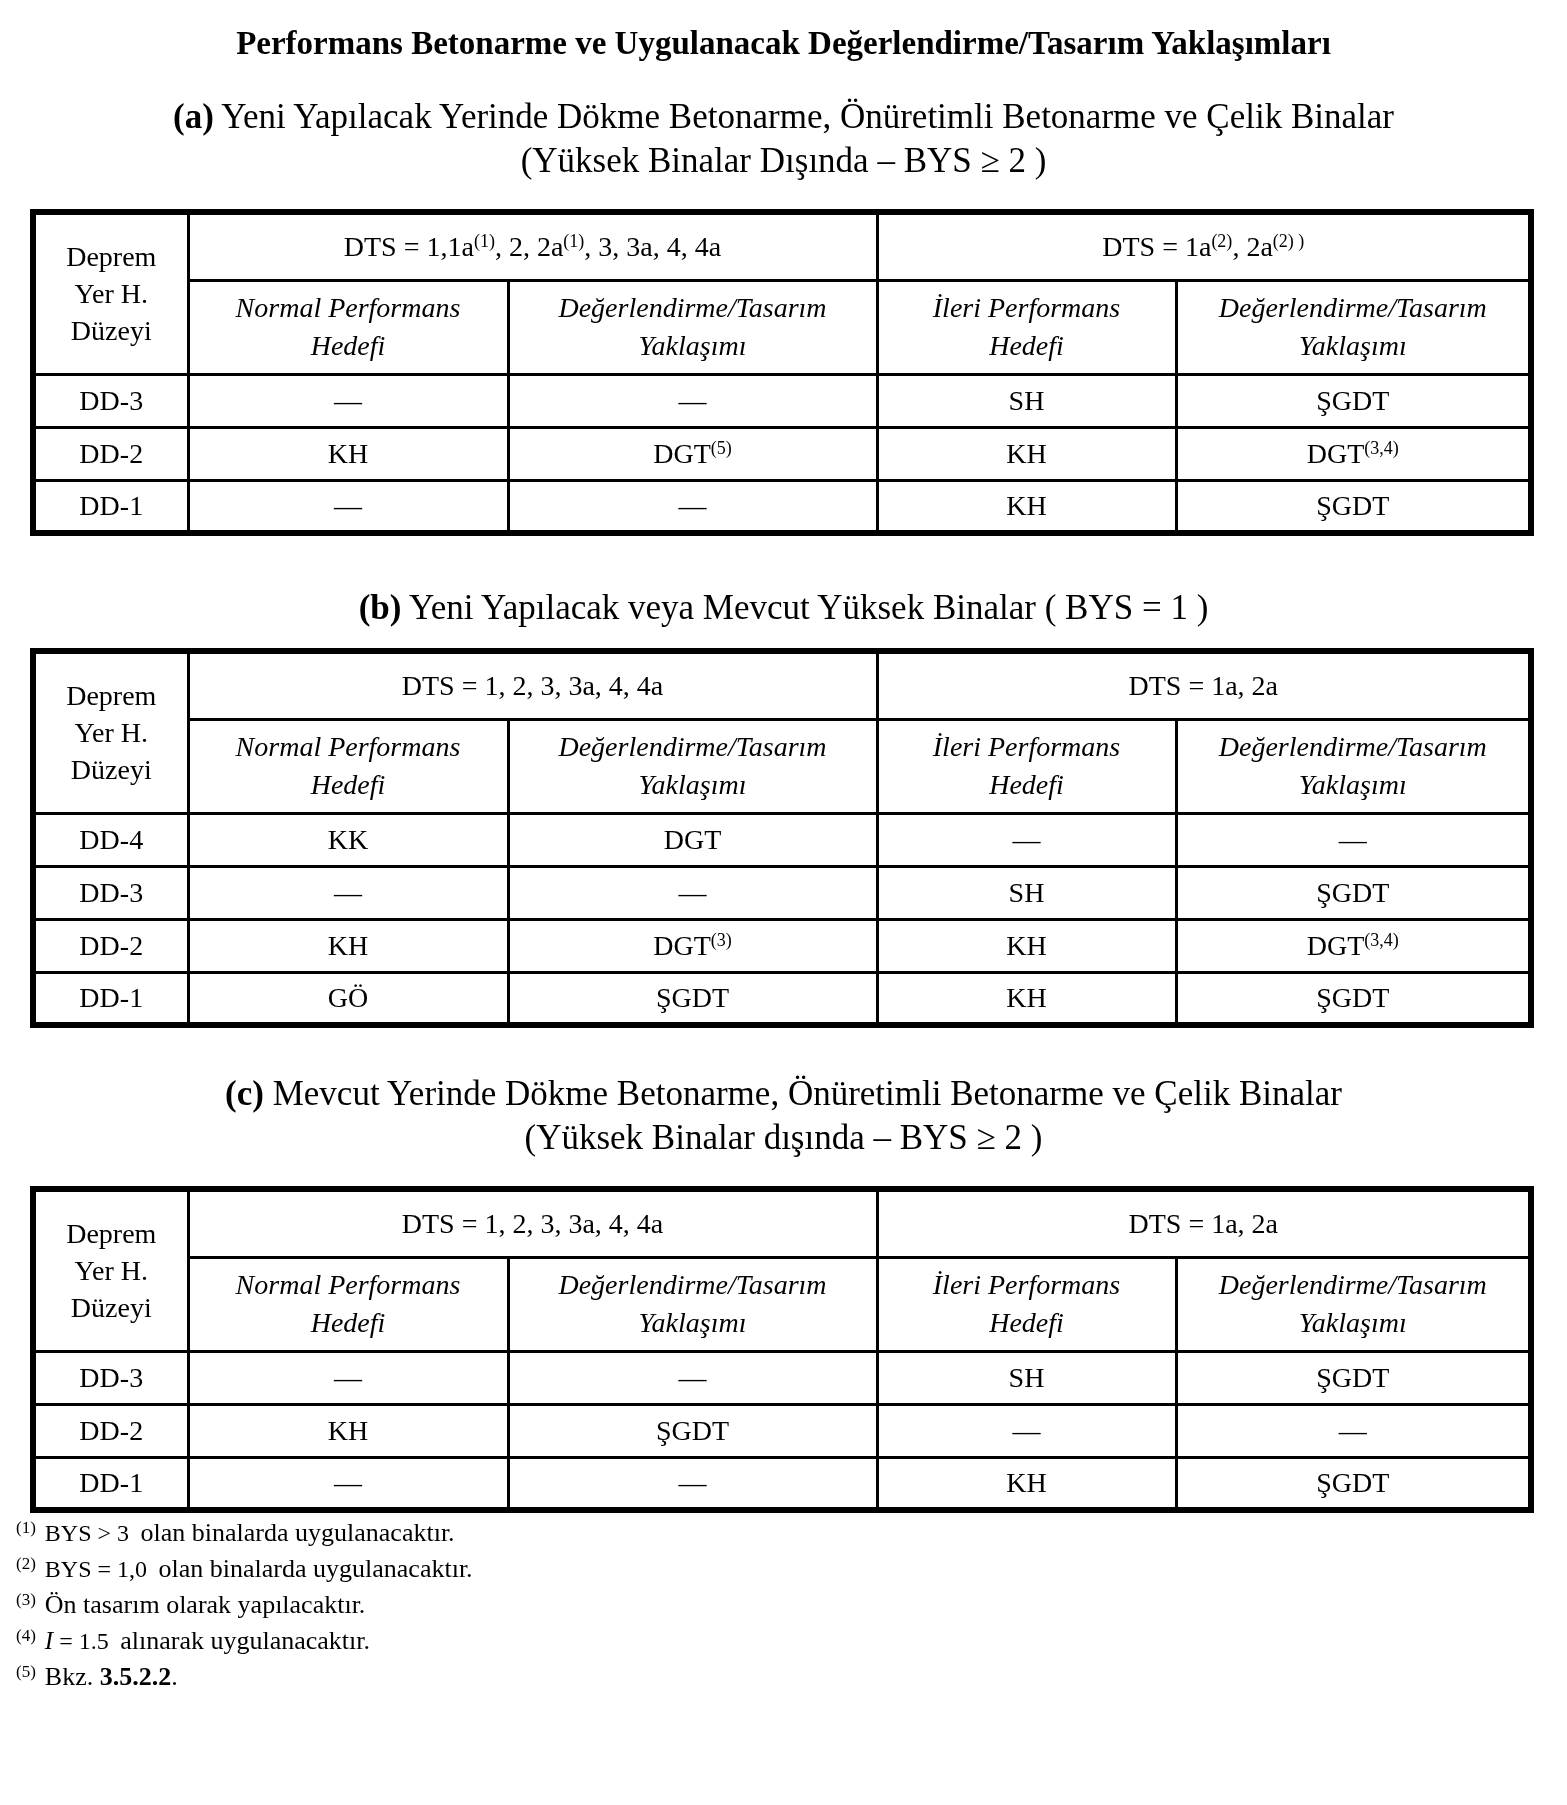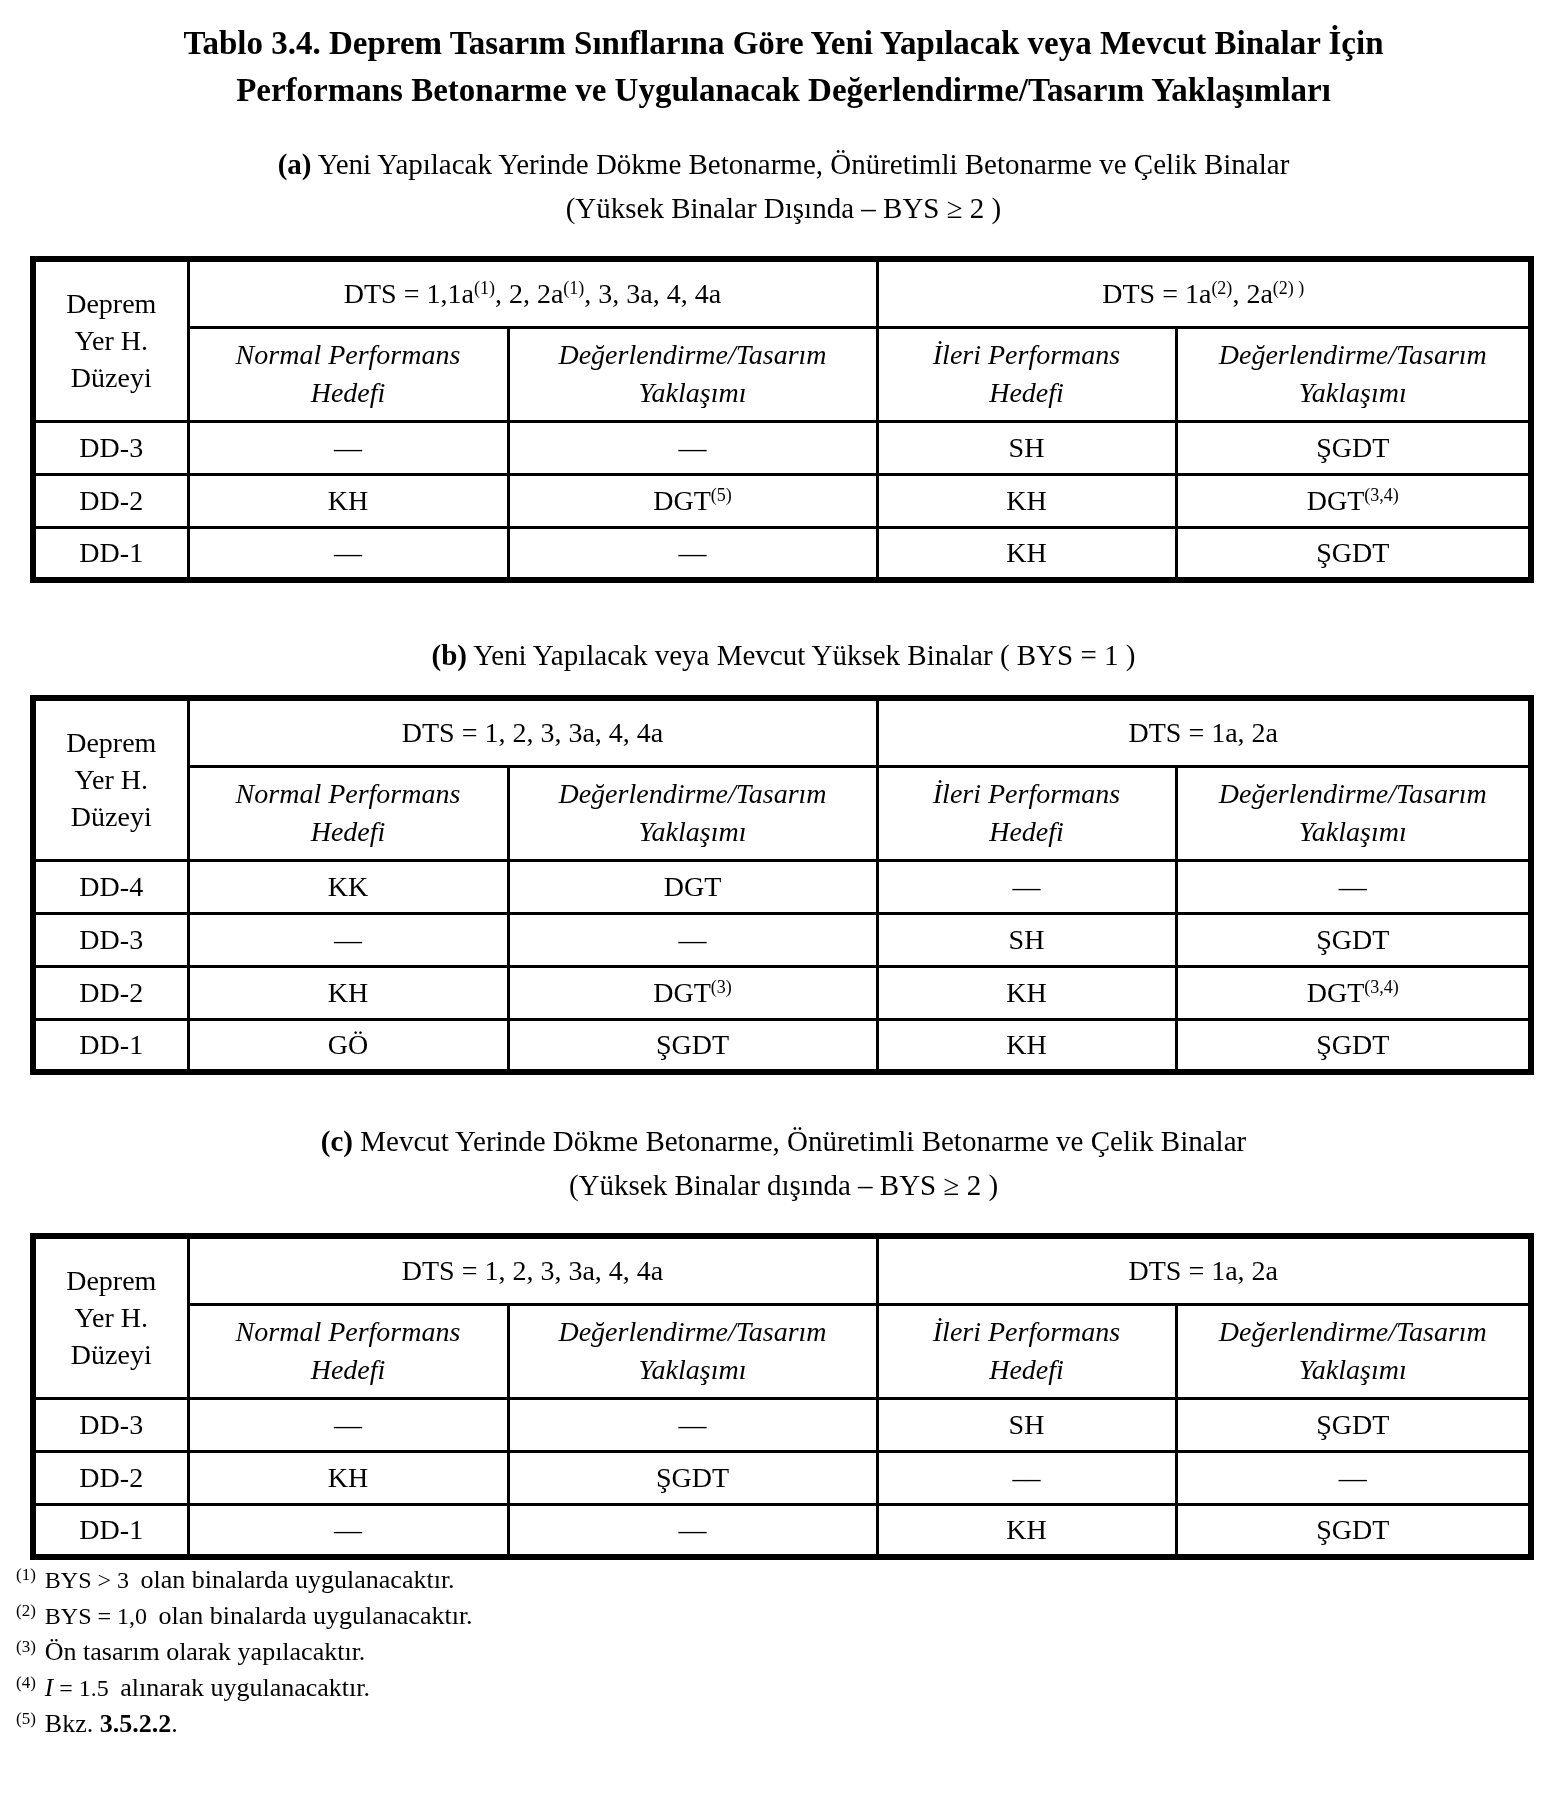--- a/index.html
+++ b/index.html
@@ -5,21 +5,21 @@
   html, body { margin:0; padding:0; }
   body {
     width:1567px; height:1805px;
     background:#ffffff; color:#000000;
     font-family:"Liberation Serif", "DejaVu Serif", serif;
   }
   .page { position:relative; width:1567px; height:1805px; overflow:hidden; }
 
   .title { margin-top:20px; text-align:center; font-weight:bold; font-size:33px; line-height:47px; }
 
-  .sub  { text-align:center; font-size:29px; line-height:44px; }
+  .sub  { text-align:center; font-size:35px; line-height:44px; }
   .sub-a1 { margin-top:28px; }
   .sub-b1 { margin-top:50px; }
   .sub-c1 { margin-top:44px;text-align:center; }
 
   table.t {
     border-collapse:collapse; table-layout:fixed;
     width:1498px; margin-left:30px; margin-top:26px;
     border:6px solid #000;
   }
   table.t-b { margin-top:18px; }
@@ -46,21 +46,20 @@
   .fn i { font-size:25px; }
   .fn b { font-weight:bold; }
   .fn span:empty, .fn sup:empty, .fn i:empty, .fn b:empty { display:none; }
 </style>
 </head>
 <body>
 
 <div class="page">
 
   <div class="title">
-    <div>Tablo 3.4. Deprem Tasarım Sınıflarına Göre Yeni Yapılacak veya Mevcut Binalar İçin</div>
     <div>Performans Betonarme ve Uygulanacak Değerlendirme/Tasarım Yaklaşımları</div>
   </div>
 
   <div class="sub sub-a1"><b>(a)</b> <span>Yeni Yapılacak Yerinde Dökme Betonarme, Önüretimli Betonarme ve Çelik Binalar</span></div>
   <div class="sub">(Yüksek Binalar Dışında – BYS ≥ 2 )</div>
 
   <table class="t">
     <colgroup>
         <col style="width:155px">
         <col style="width:320px">

